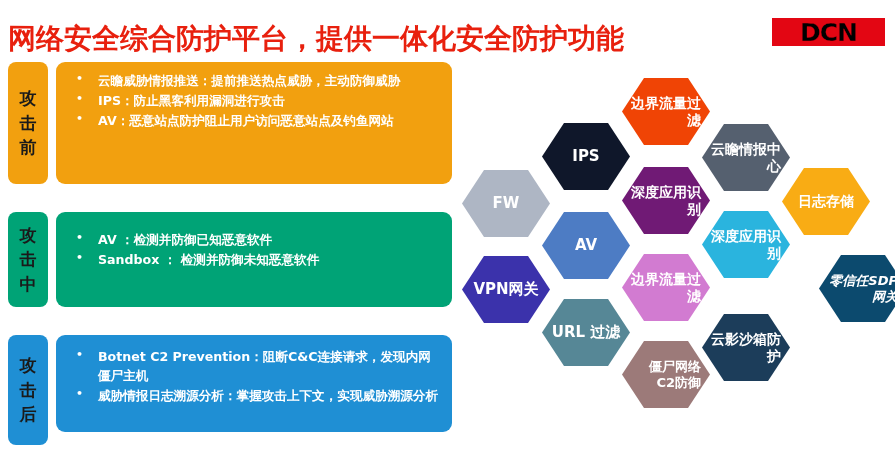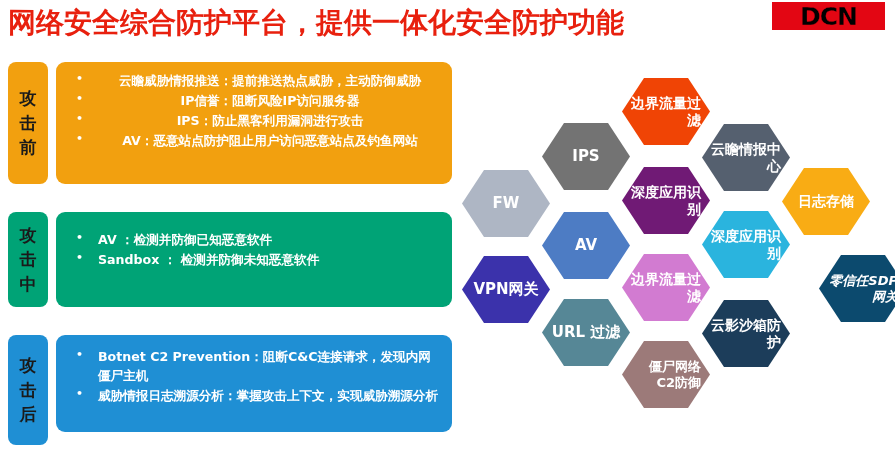--- a/index.html
+++ b/index.html
@@ -6,21 +6,21 @@
   html, body {
     width: 895px; height: 452px;
     background: #ffffff;
     font-family: "Liberation Sans", "DejaVu Sans", sans-serif;
     overflow: hidden;
   }
   #root { position: relative; width: 895px; height: 452px; }
 
   
   #header {
-    position: absolute; left: 0; top: 0; width: 895px; height: 49px;
+    position: absolute; left: 0; top: 16px; width: 895px; height: 49px;
   }
   #page-title {
     position: absolute; left: 8px; top: 4px;
     font-size: 28px; font-weight: bold; color: #e8200e;
     letter-spacing: 0px; white-space: nowrap;
     font-family: "DejaVu Sans", "Liberation Sans", sans-serif;
   }
   #brand-logo {
     position: absolute; right: 10px; top: 2px;
     width: 113px; height: 28px;
@@ -73,21 +73,21 @@
   #phase-pre   .phase-tag { background: #f2a00f; }
   #phase-pre   .phase-body { background: #f2a00f; }
   #phase-during .phase-tag { background: #00a376; }
   #phase-during .phase-body { background: #00a376; }
   #phase-post  .phase-tag { background: #1f8fd4; }
   #phase-post  .phase-body { background: #1f8fd4; }
 
   
   #phase-pre    { left:0; top:62px;  width:452px; height:122px; }
   #phase-pre    .phase-tag  { top:0;  height:122px; }
-  #phase-pre    .phase-body { top:0;  height:122px;text-align:center; }
+  #phase-pre    .phase-body { top:0;  height:122px; }
 
   #phase-during { left:0; top:212px; width:452px; height:95px; }
   #phase-during .phase-tag  { top:0;  height:95px; }
   #phase-during .phase-body { top:0;  height:95px; padding-top:18px; }
 
   #phase-post   { left:0; top:335px; width:452px; height:110px; }
   #phase-post   .phase-tag  { top:0;  height:110px; }
   #phase-post   .phase-body { top:0;  height:97px; padding-top:12px; }
 
   
@@ -121,21 +121,20 @@
 
   <div id="phase-pre" class="phase">
       <div class="phase-tag">
         <span>攻</span>
         <span>击</span>
         <span>前</span>
       </div>
       <div class="phase-body">
         <ul class="bullet-list">
           <li><span class="b-term">云瞻威胁情报推送：</span><span class="b-desc">提前推送热点威胁，主动防御威胁</span></li>
-          <li><span class="b-term">IP信誉：</span><span class="b-desc">阻断风险IP访问服务器</span></li>
           <li><span class="b-term">IPS：</span><span class="b-desc">防止黑客利用漏洞进行攻击</span></li>
           <li><span class="b-term">AV：</span><span class="b-desc">恶意站点防护阻止用户访问恶意站点及钓鱼网站</span></li>
         </ul>
       </div>
     </div>
   <div id="phase-during" class="phase">
       <div class="phase-tag">
         <span>攻</span>
         <span>击</span>
         <span>中</span>
@@ -161,21 +160,21 @@
       </div>
     </div>
 
   <div id="hex-grid">
       <div class="hex size-lg" style="left: 462px; top: 256px; background: rgb(59, 50, 171);">
         <span class="hex-label">VPN网关</span>
       </div>
       <div class="hex size-lg" style="left: 462px; top: 170px; background: rgb(174, 182, 196);">
         <span class="hex-label">FW</span>
       </div>
-      <div class="hex size-lg" style="left: 542px; top: 123px; background: #737373;">
+      <div class="hex size-lg" style="left: 542px; top: 123px; background: #0f172a;">
         <span class="hex-label">IPS</span>
       </div>
       <div class="hex size-lg" style="left: 542px; top: 212px; background: rgb(77, 124, 196);">
         <span class="hex-label">AV</span>
       </div>
       <div class="hex size-lg" style="left: 542px; top: 299px; background: rgb(86, 135, 150);">
         <span class="hex-label">URL 过滤</span>
       </div>
       <div class="hex size-md" style="left: 622px; top: 78px; background: rgb(240, 68, 5);">
         <span class="hex-label">边界流量过滤</span>
@@ -188,21 +187,21 @@
       </div>
       <div class="hex size-sm" style="left: 622px; top: 341px; background: rgb(156, 122, 121);">
         <span class="hex-label">僵尸网络C2防御</span>
       </div>
       <div class="hex size-md" style="left: 702px; top: 124px; background: rgb(85, 96, 111);">
         <span class="hex-label">云瞻情报中心</span>
       </div>
       <div class="hex size-md" style="left: 702px; top: 211px; background: rgb(42, 180, 222);">
         <span class="hex-label">深度应用识别</span>
       </div>
-      <div class="hex size-md" style="left: 702px; top: 300px; background: rgb(28, 61, 90);">
+      <div class="hex size-md" style="left: 702px; top: 314px; background: rgb(28, 61, 90);">
         <span class="hex-label">云影沙箱防护</span>
       </div>
       <div class="hex size-md" style="left: 782px; top: 168px; background: rgb(249, 172, 20);">
         <span class="hex-label">日志存储</span>
       </div>
       <div class="hex size-sm" style="left: 819px; top: 255px; background: #0c4a6e; font-style: italic;">
         <span class="hex-label">零信任SDP网关</span>
       </div>
     </div>
 

